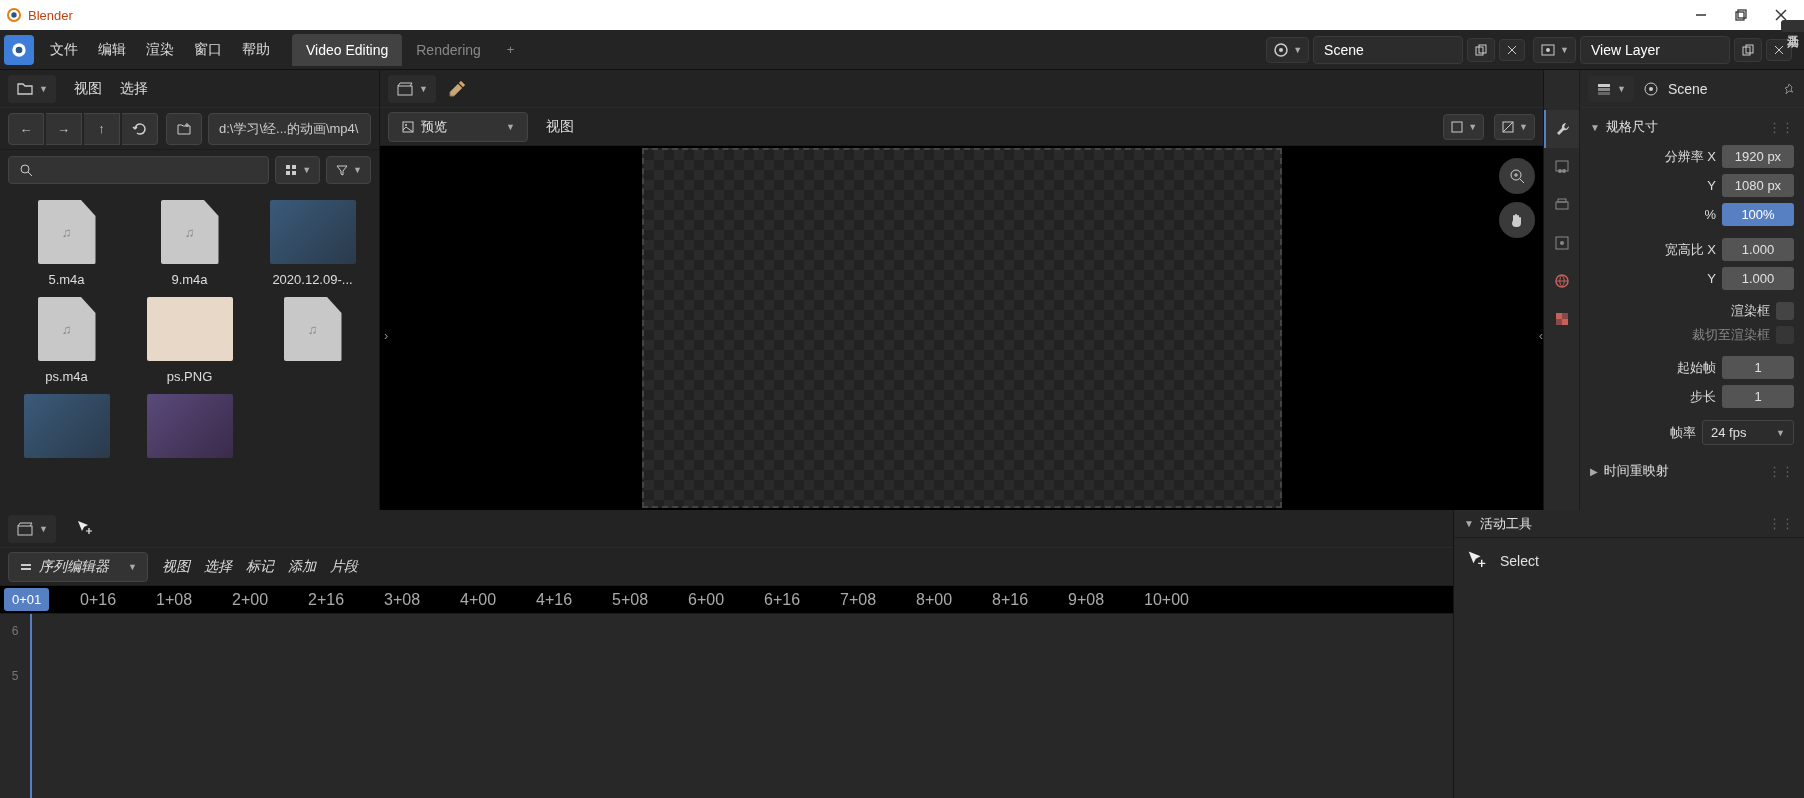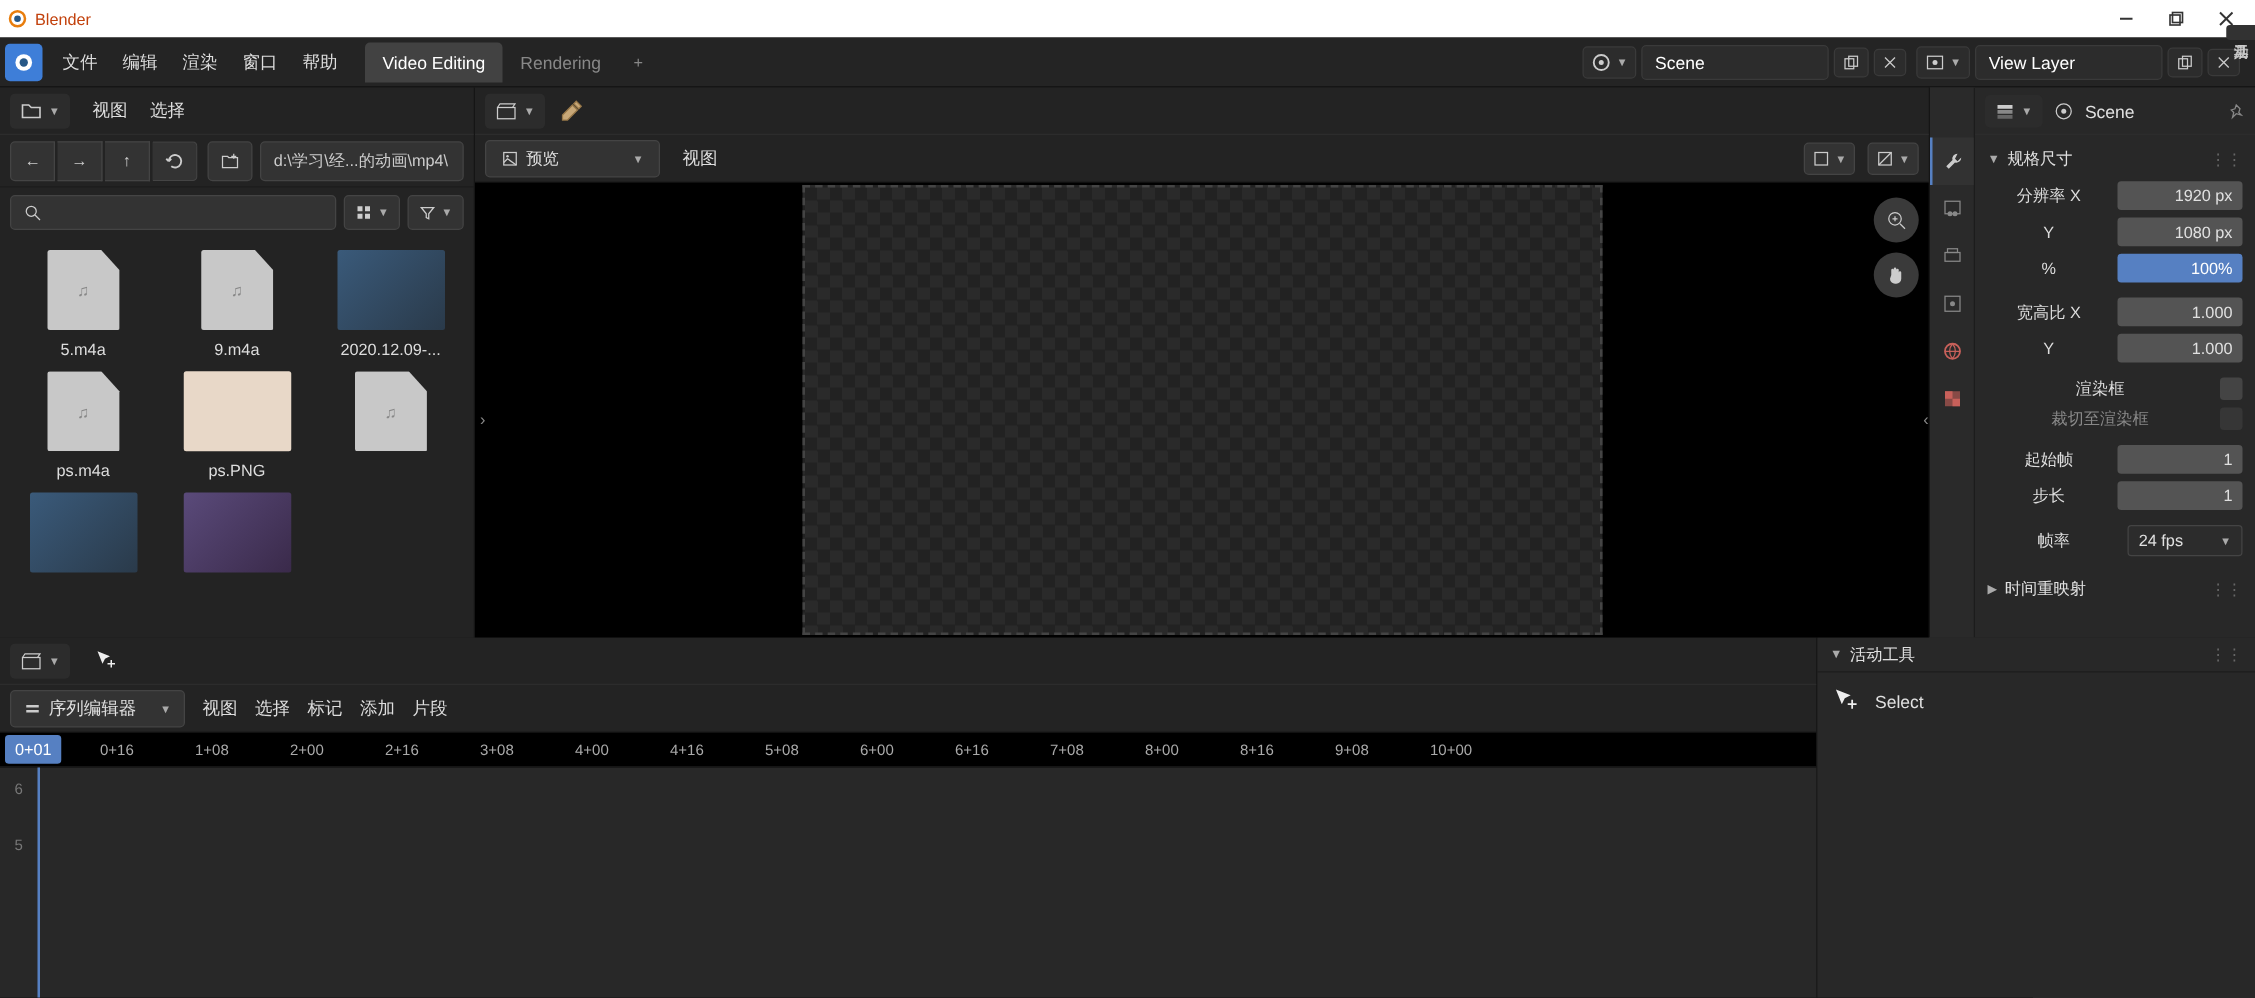--- a/index.html
+++ b/index.html
@@ -70,38 +70,38 @@
 .props-tab { height: 38px; display: flex; align-items: center; justify-content: center; cursor: pointer; color: #888; }
 .props-tab.active { background: #323232; color: #ddd; border-left: 2px solid #5680c2; }
 .props-content { flex: 1; display: flex; flex-direction: column; overflow: hidden; }
 .props-hdr { height: 38px; display: flex; align-items: center; padding: 0 8px; gap: 8px; border-bottom: 1px solid #2c2c2c; }
 .props-hdr .dd { background: #2c2c2c; border-radius: 4px; padding: 5px 8px; display: flex; align-items: center; gap: 5px; }
 .props-panel { padding: 4px 0; }
 .props-panel-hdr { display: flex; align-items: center; padding: 6px 10px; cursor: pointer; gap: 6px; font-size: 13px; }
 .props-panel-hdr .chev { color: #aaa; font-size: 10px; }
 .props-panel-hdr .drag { margin-left: auto; color: #666; }
 .props-row { display: flex; align-items: center; padding: 3px 10px; gap: 6px; }
-.props-row .lbl { flex: 1; text-align: center; color: #ddd; font-size: 13px; }
-.props-row .val { width: 100px; background: #545454; border-radius: 3px; padding: 4px 8px; text-align: right; font-size: 13px; cursor: pointer; }
+.props-row .lbl { flex: 1; text-align: right; color: #ddd; font-size: 13px; }
+.props-row .val { width: 72px; background: #545454; border-radius: 3px; padding: 4px 8px; text-align: center; font-size: 13px; cursor: pointer; }
 .props-row .val.hl { background: #5680c2; color: #fff; }
 .props-row .check { width: 18px; height: 18px; background: #444; border-radius: 3px; cursor: pointer; }
 .props-row .dd2 { width: 92px; background: #2c2c2c; border: 1px solid #444; border-radius: 3px; padding: 4px 8px; display: flex; justify-content: space-between; align-items: center; font-size: 13px; cursor: pointer; }
 
 
 .seq { height: 288px; background: #232323; display: flex; }
 .seq-main { flex: 1; display: flex; flex-direction: column; border-right: 1px solid #151515; }
 .seq-hdr { height: 38px; display: flex; align-items: center; padding: 0 8px; gap: 10px; border-bottom: 1px solid #2c2c2c; }
 .seq-hdr .dd { background: #2c2c2c; border-radius: 4px; padding: 5px 8px; display: flex; align-items: center; gap: 5px; cursor: pointer; }
 .seq-hdr .tool { padding: 5px 8px; cursor: pointer; }
-.seq-hdr2 { height: 38px; display: flex; align-items: center; padding: 0 8px; gap: 14px; border-bottom: 1px solid #1c1c1c; }
+.seq-hdr2 { height: 38px; display: flex; align-items: center; padding: 0 8px; gap: 14px; border-bottom: 1px solid #1c1c1c; font-style: italic; }
 .seq-hdr2 .dd { background: #333; border: 1px solid #444; border-radius: 4px; padding: 5px 10px; display: flex; align-items: center; gap: 8px; cursor: pointer; width: 140px; justify-content: space-between; font-size: 14px; }
 .seq-hdr2 .menuitm { color: #ddd; cursor: pointer; font-size: 14px; }
 .seq-timeline { flex: 1; position: relative; background: #282828; }
 .seq-ruler { height: 28px; background: #000000; display: flex; align-items: center; position: relative; border-bottom: 1px solid #1c1c1c; }
-.seq-ruler .tick { position: absolute; font-size: 12px; color: #aaa; }
+.seq-ruler .tick { position: absolute; font-size: 16px; color: #aaa; }
 .seq-ruler .cur { background: #5680c2; color: #fff; padding: 4px 8px; border-radius: 3px; font-size: 13px; position: absolute; left: 4px; }
 .seq-tracks { position: relative; height: 100%; }
 .seq-track-lbl { position: absolute; left: 6px; width: 18px; text-align: center; color: #777; font-size: 12px; }
 .seq-playhead { position: absolute; left: 30px; top: 0; bottom: 0; width: 2px; background: #5680c2; }
 .seq-side { width: 350px; background: #282828; display: flex; flex-direction: column; }
 .seq-side-hdr { height: 28px; display: flex; align-items: center; padding: 6px 10px; gap: 6px; font-size: 13px; border-bottom: 1px solid #1c1c1c; }
 .seq-side-body { padding: 10px; display: flex; align-items: center; gap: 10px; }
 .seq-side-vtab { position: absolute; right: 0; writing-mode: vertical-rl; padding: 6px 3px; background: #323232; font-size: 12px; border-radius: 3px 0 0 3px; color: #ccc; }
 
 svg { display: block; }

